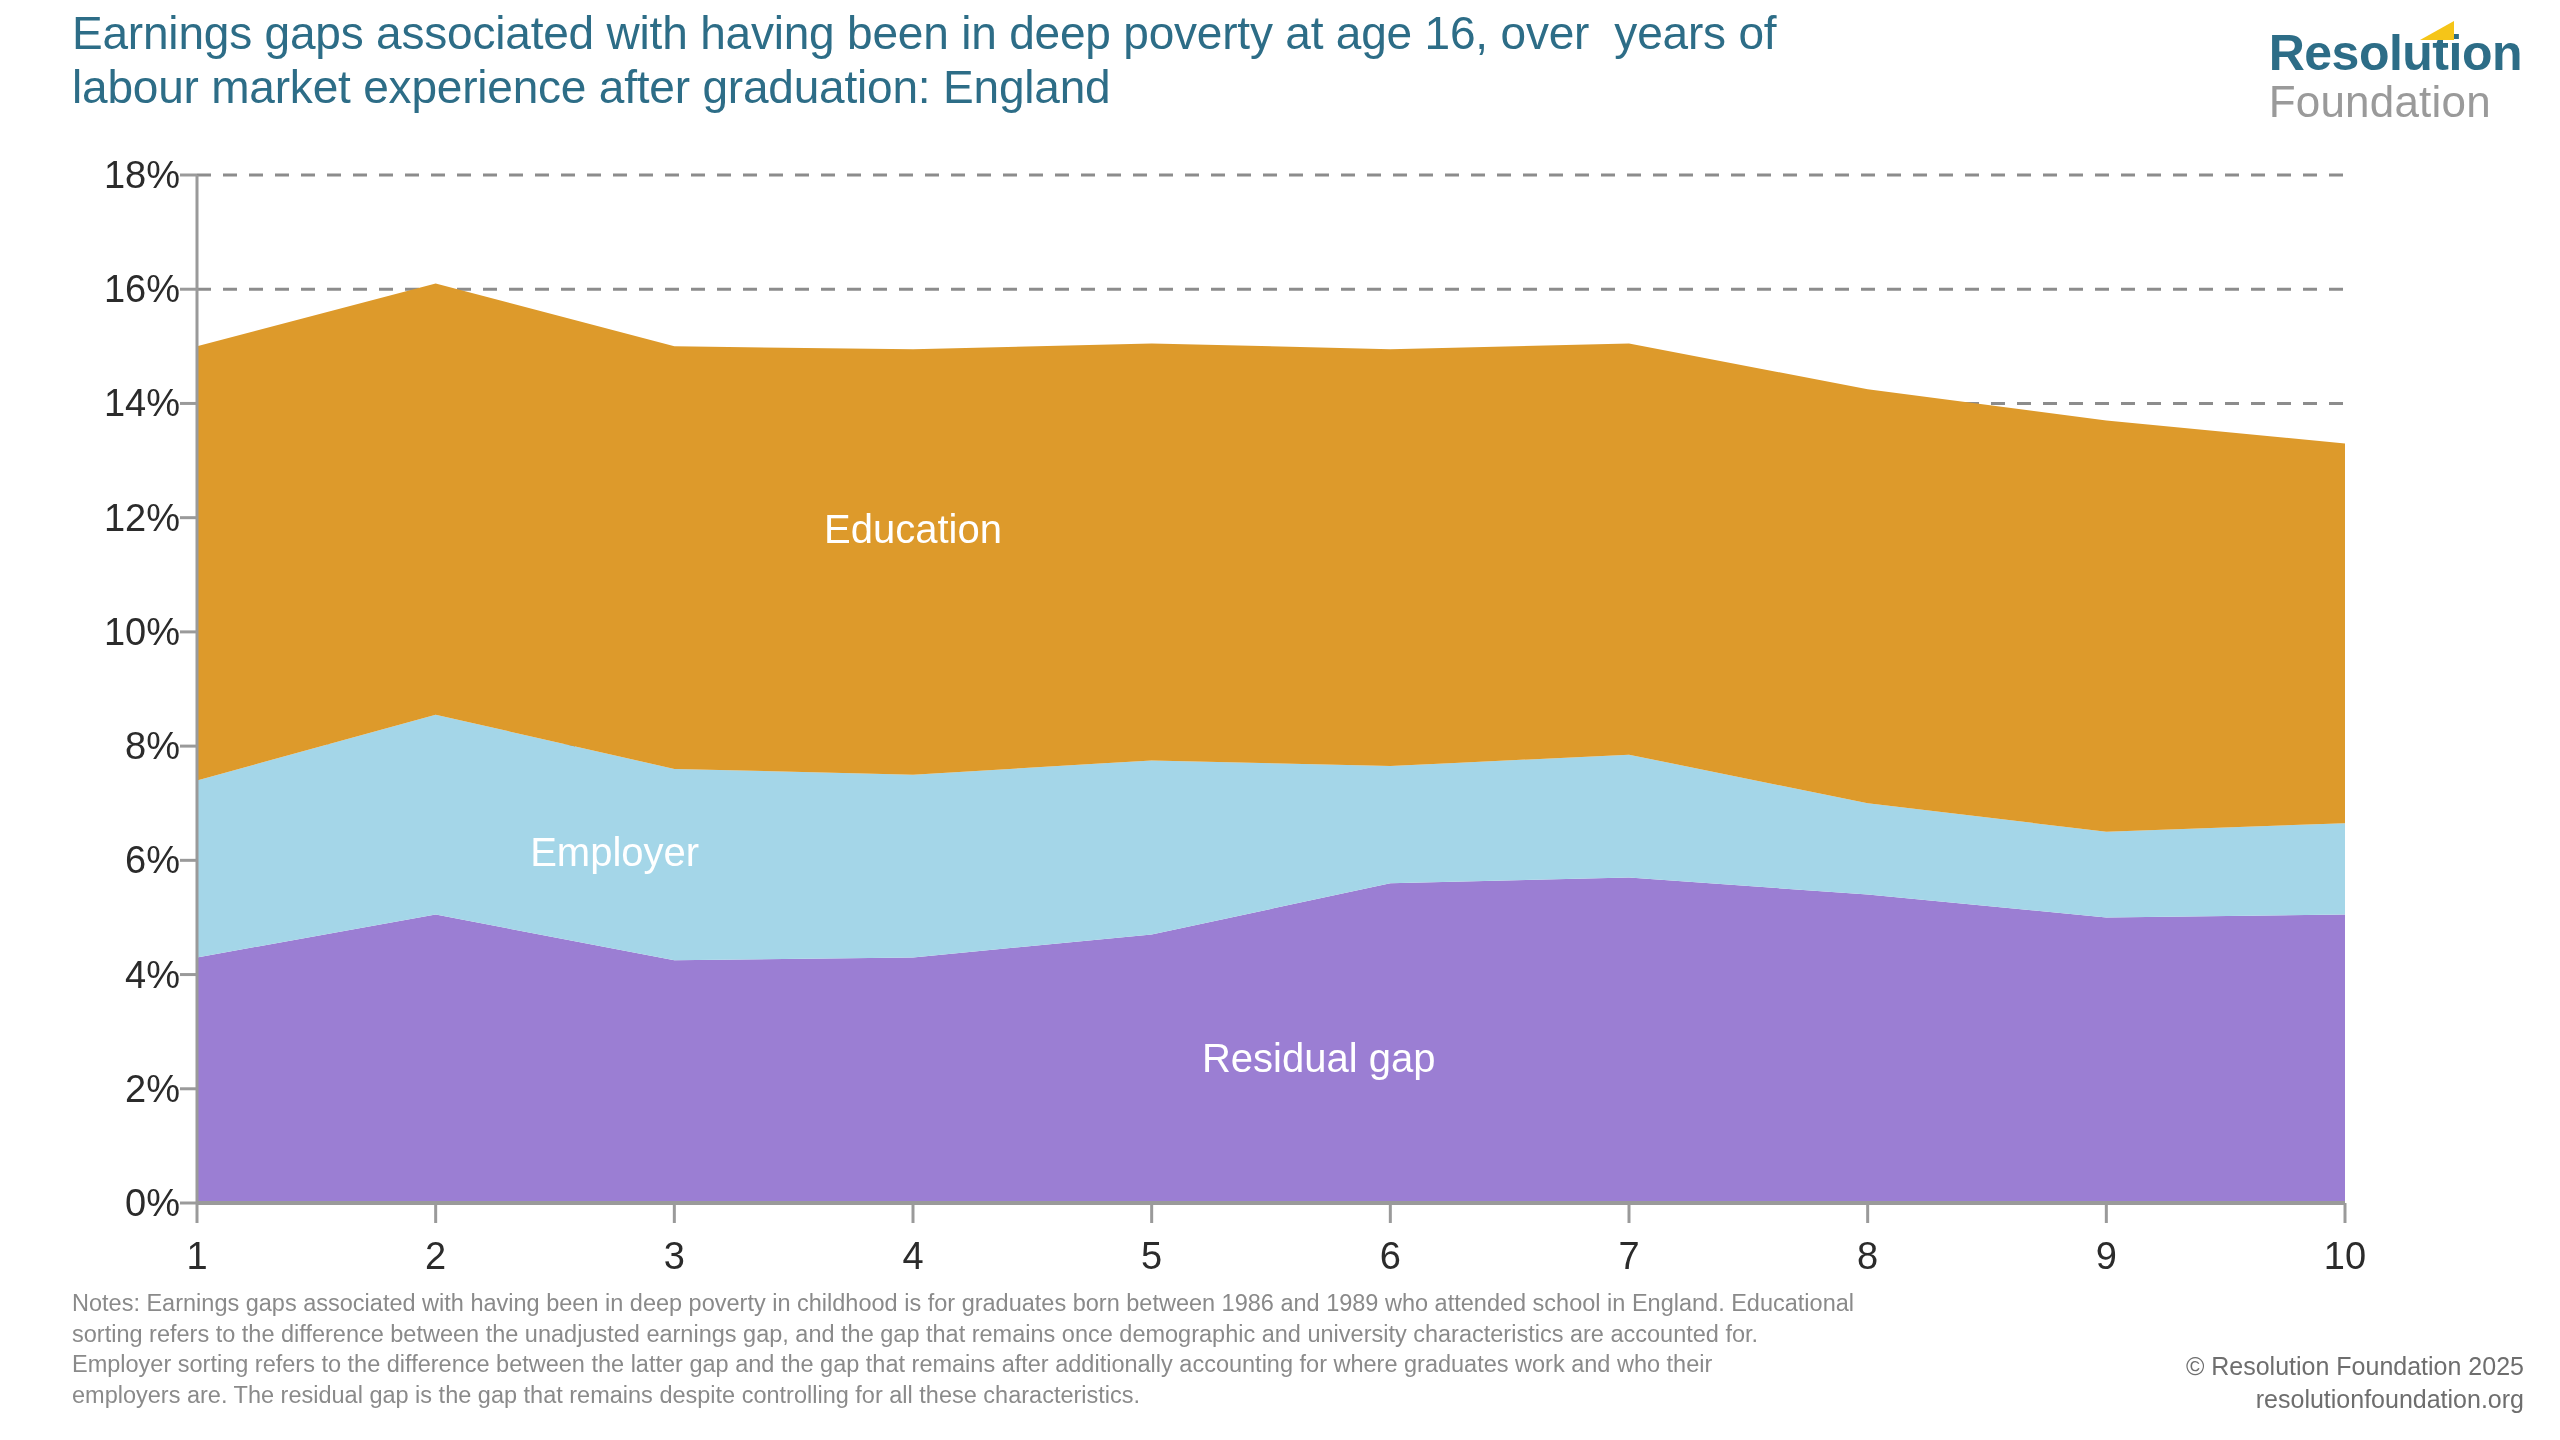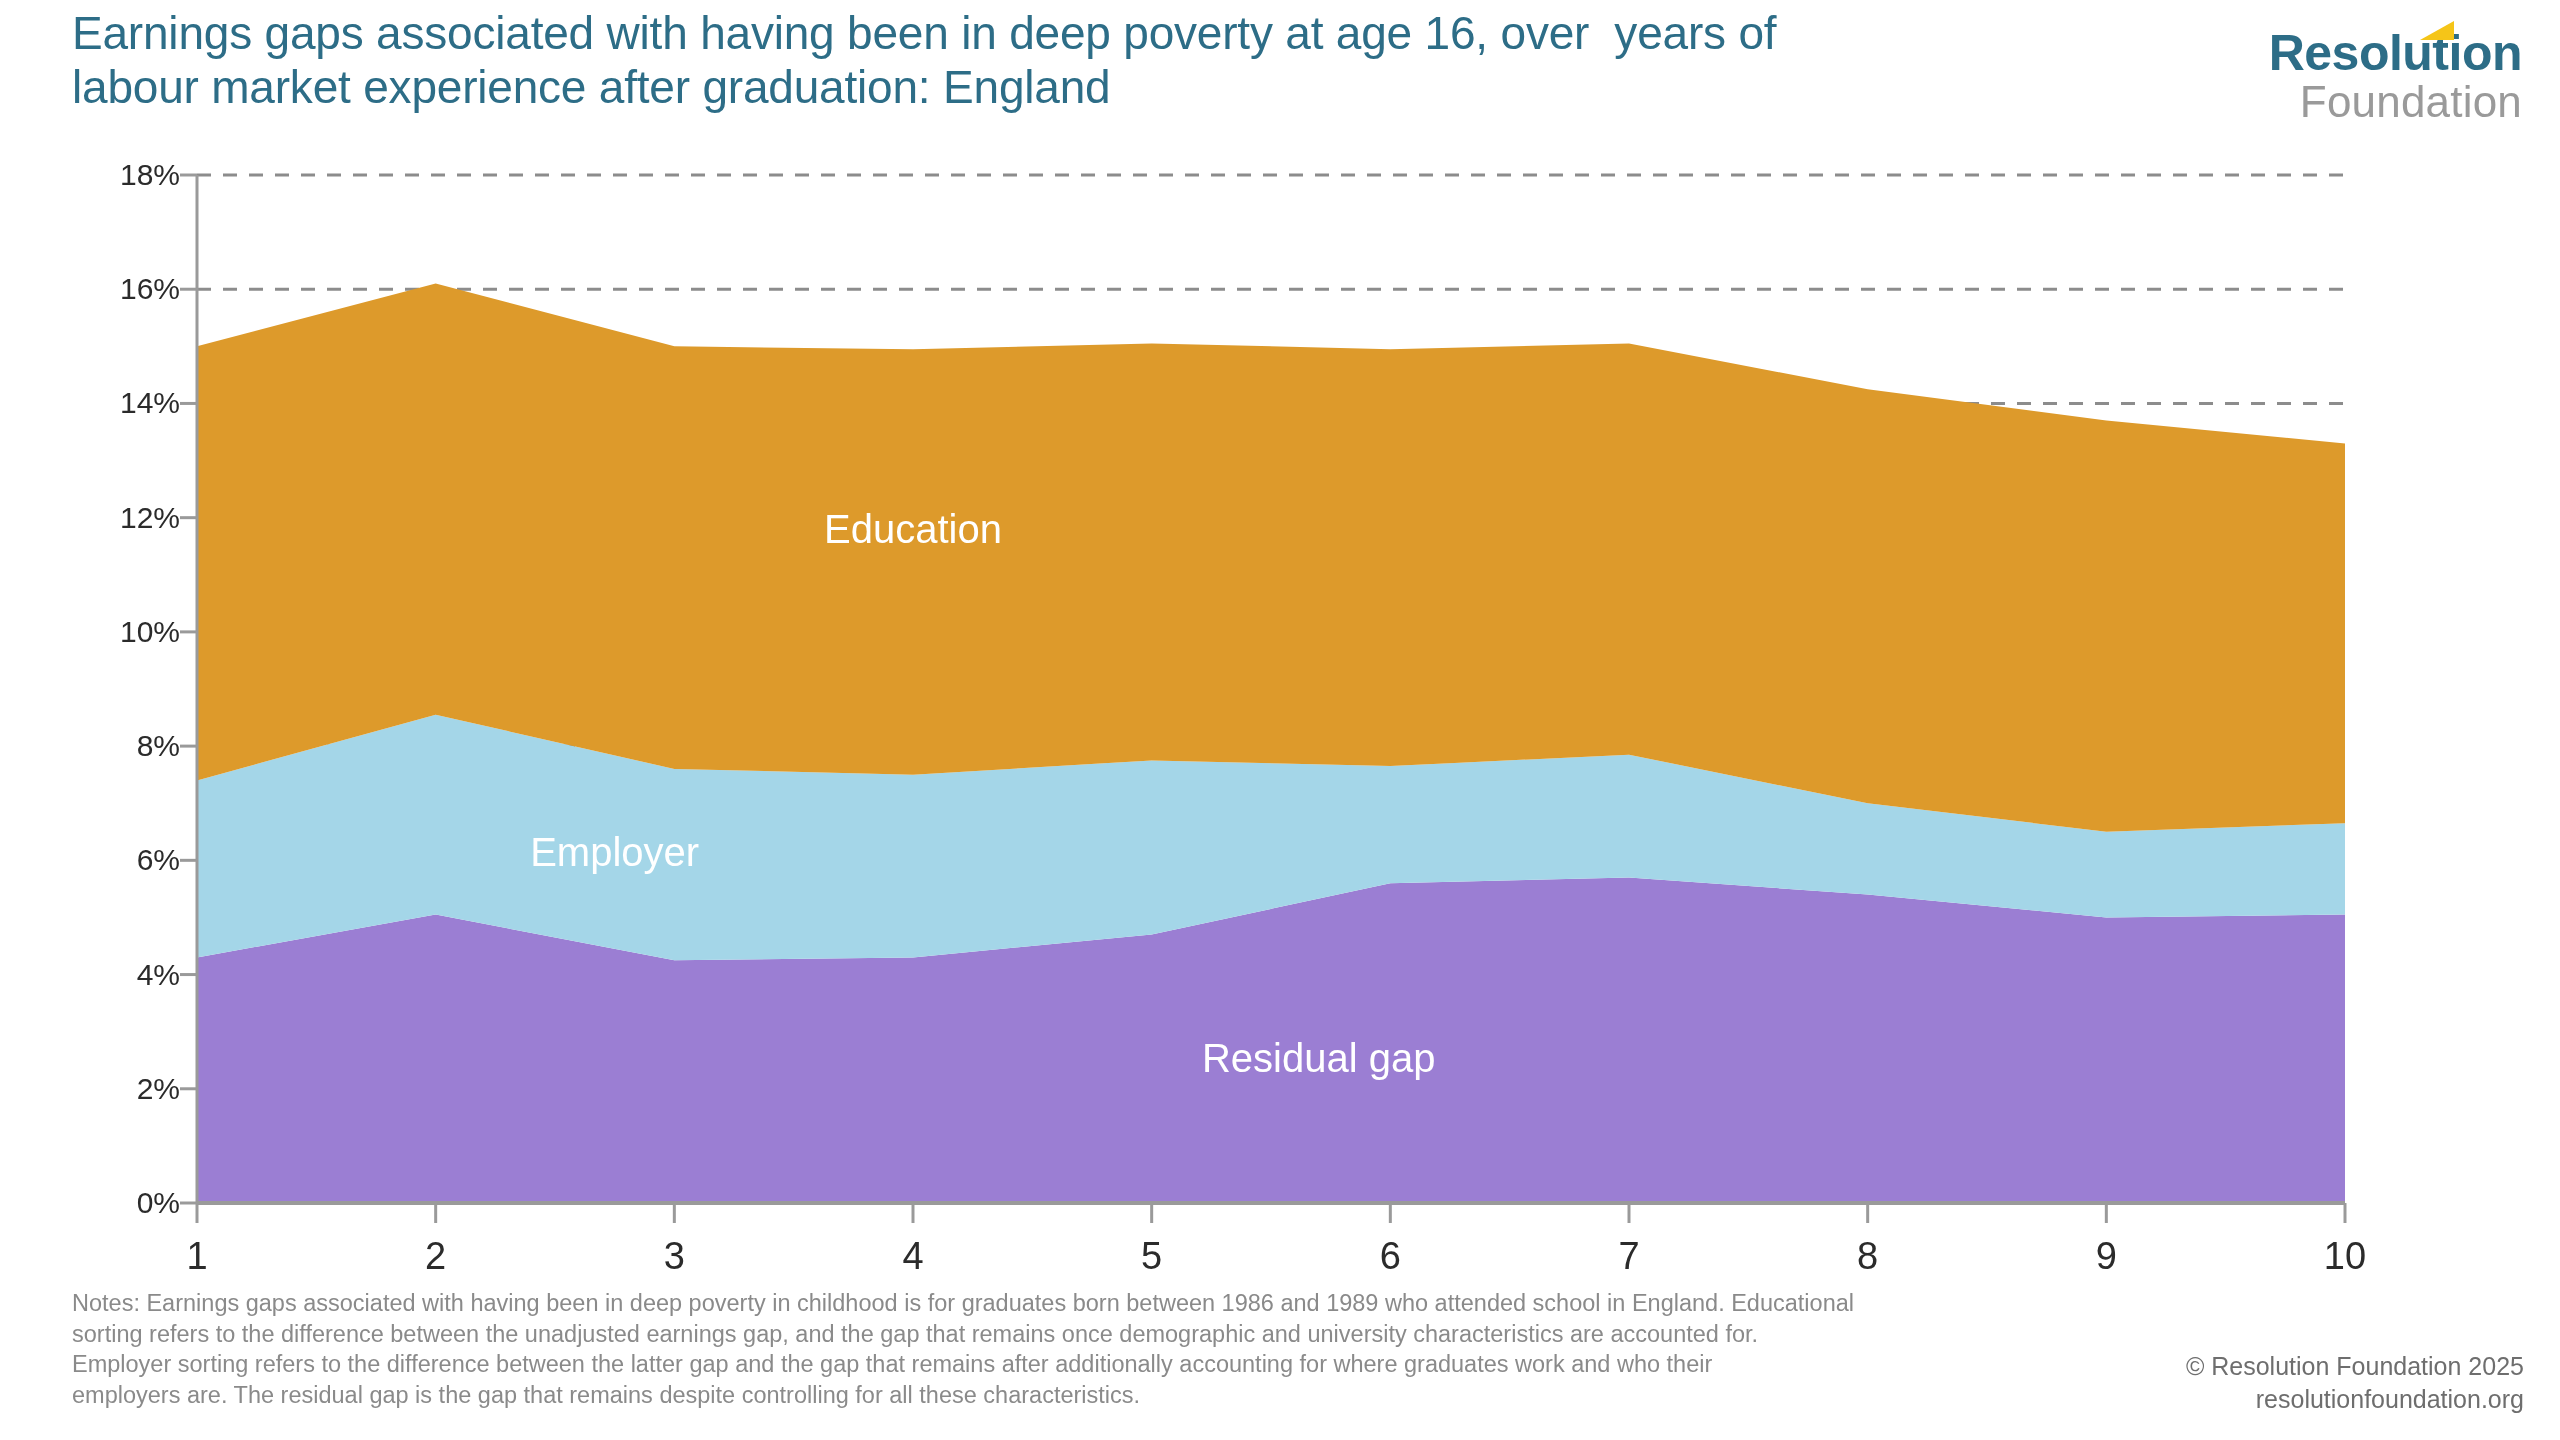--- a/index.html
+++ b/index.html
@@ -17,21 +17,21 @@
     position:absolute; left:0; top:0; width:2560px; height:150px;
   }
   #chart-title{
     position:absolute; left:72px; top:6px; width:2080px;
     font-size:46px; line-height:1.18; font-weight:400;
     color:#2D6D87; letter-spacing:-0.2px;
     white-space:pre-wrap;
   }
   #logo{
     position:absolute; right:38px; top:28px;
-    text-align:right; line-height:1.0;
+    text-align:left; line-height:1.0;
   }
   #logo-top{
     font-size:50px; font-weight:bold; color:#2D6D87;
     letter-spacing:-0.5px; position:relative; display:inline-block;
   }
   #logo-accent{
     position:absolute; right:68px; top:-7px;
     width:0;height:0;
     border-left:34px solid transparent;
     border-bottom:19px solid #F5C518;
@@ -43,21 +43,21 @@
 
   
   #plot-wrap{
     position:absolute; left:0; top:150px; width:2560px; height:1120px;
   }
   #y-axis-labels{
     position:absolute; left:0; top:0; width:180px; height:1120px;
   }
   .ytick{
     position:absolute; right:0; width:180px; text-align:right;
-    font-size:30px; color:#2b2b2b; transform:translateY(-50%);
+    font-size:38px; color:#2b2b2b; transform:translateY(-50%);
   }
   #x-axis-labels{
     position:absolute; left:0; top:0; width:2560px; height:1120px;
   }
   .xtick{
     position:absolute; font-size:38px; color:#2b2b2b;
     transform:translateX(-50%);
   }
   #plot-svg{position:absolute; left:0; top:0;}
   .series-label{

